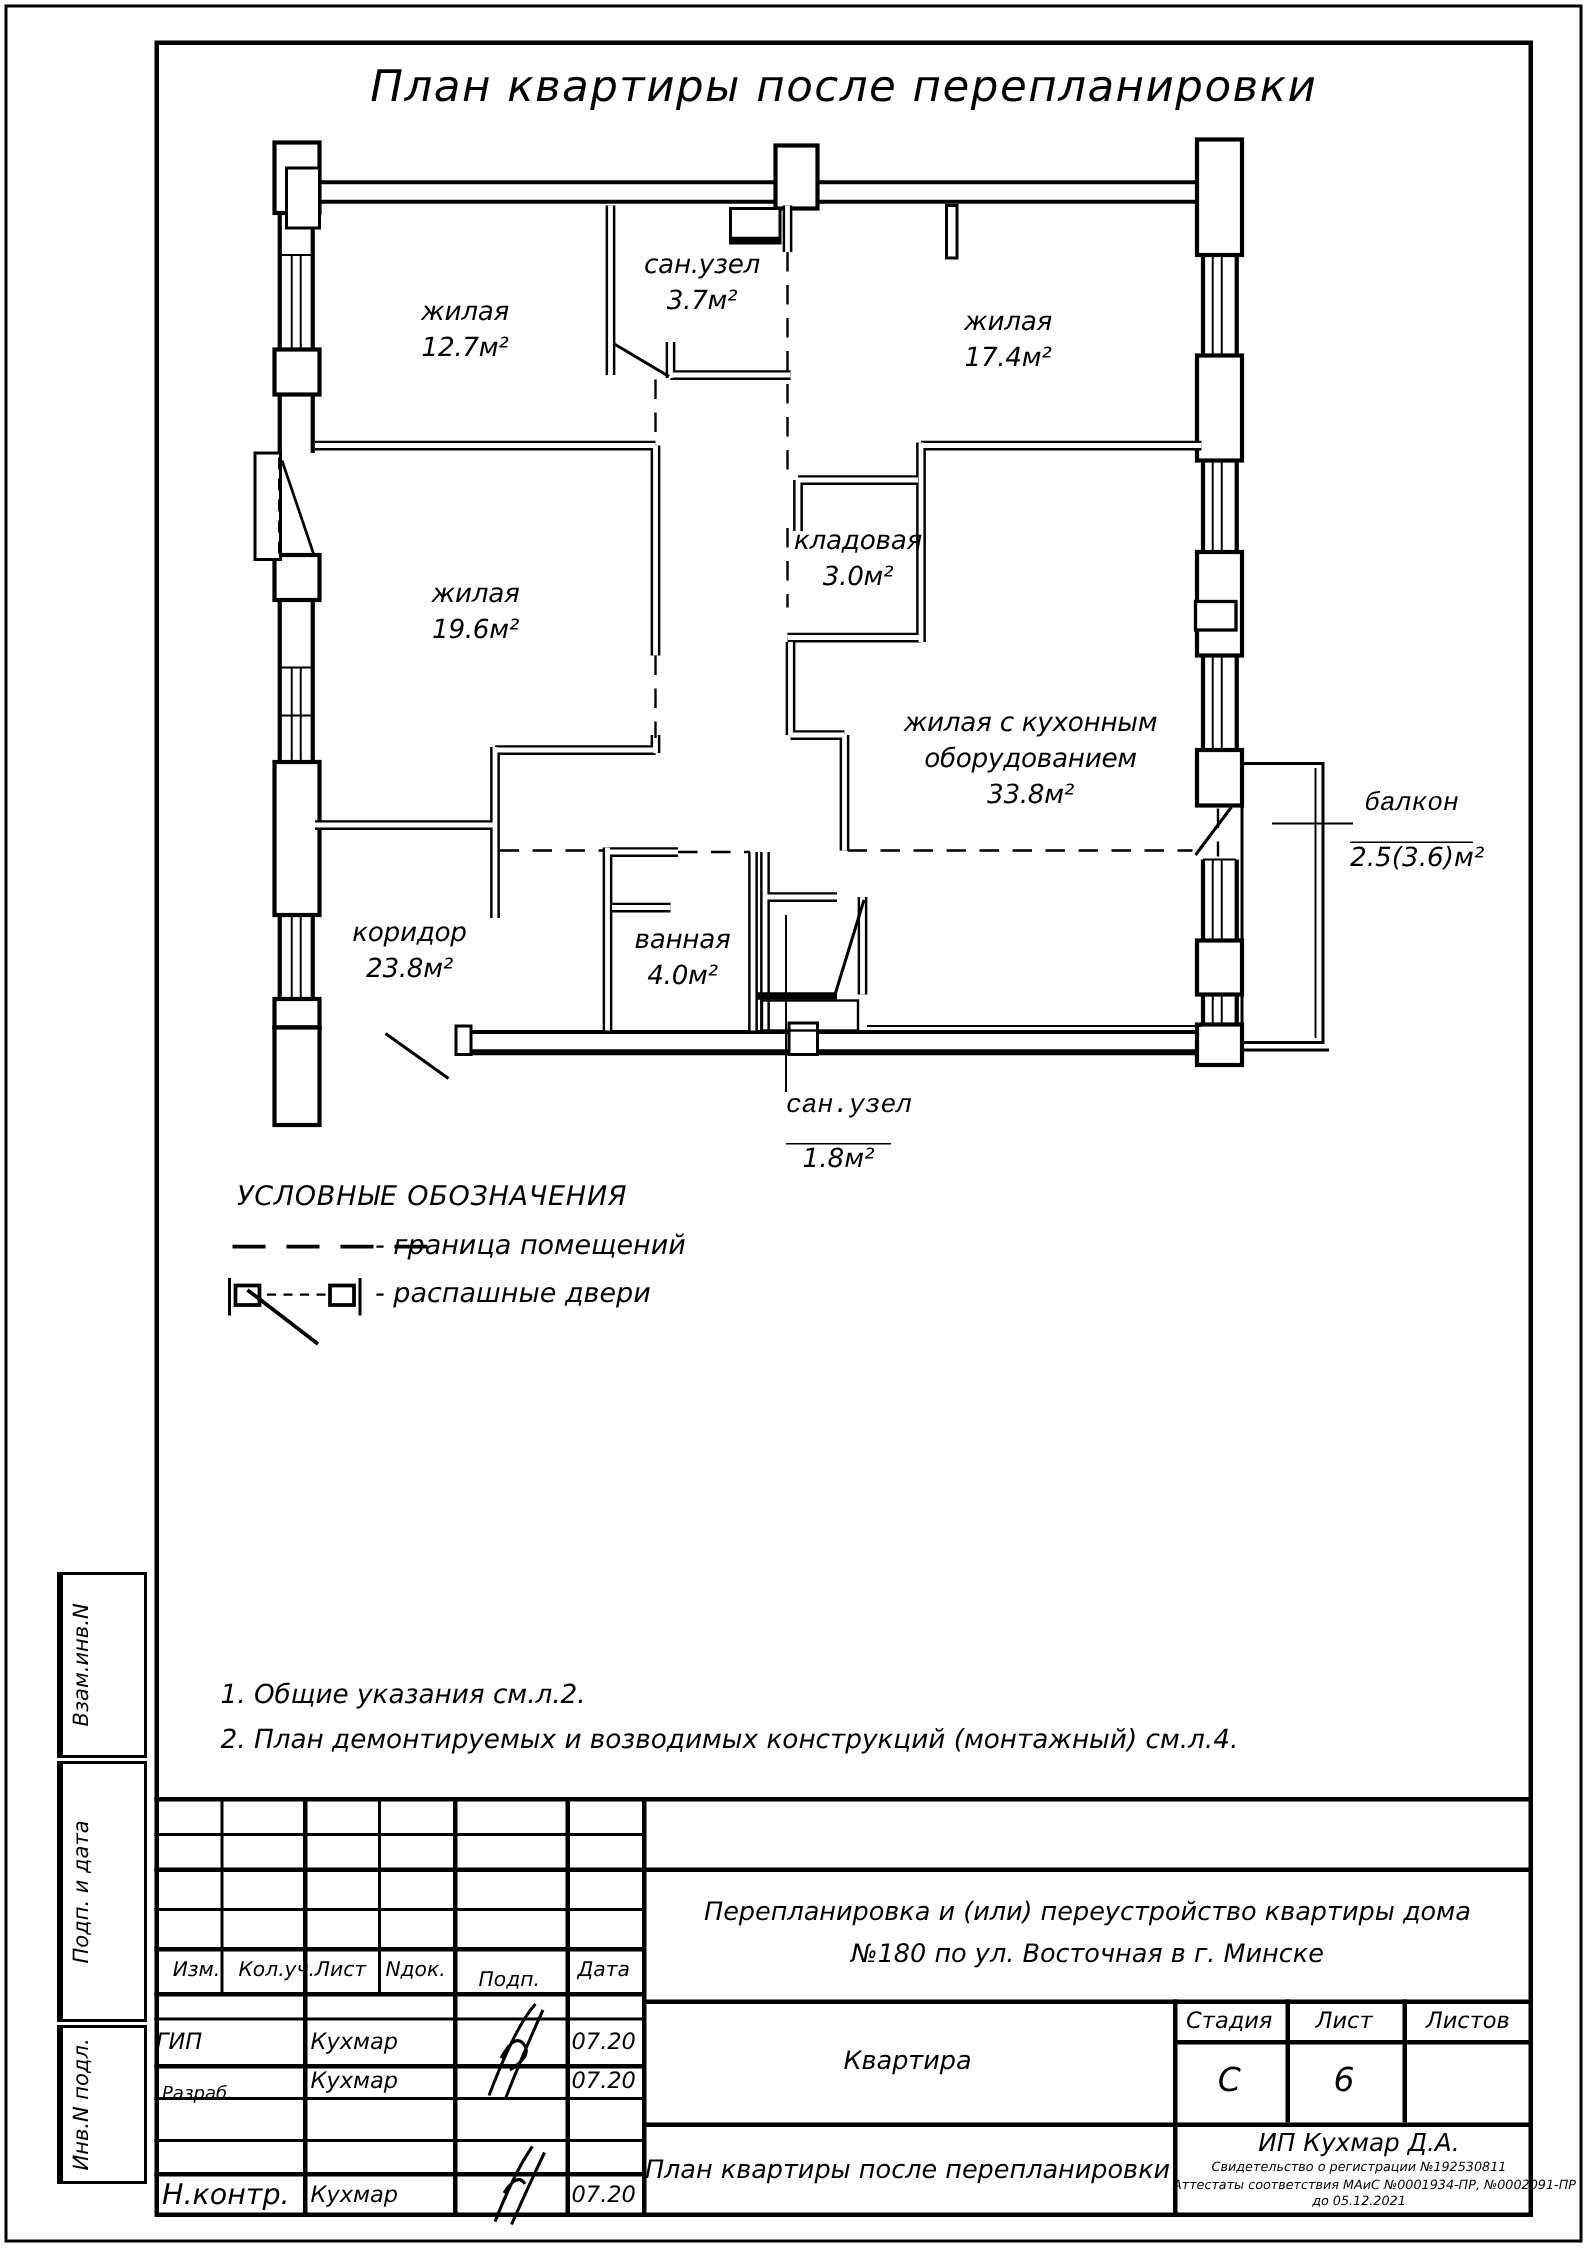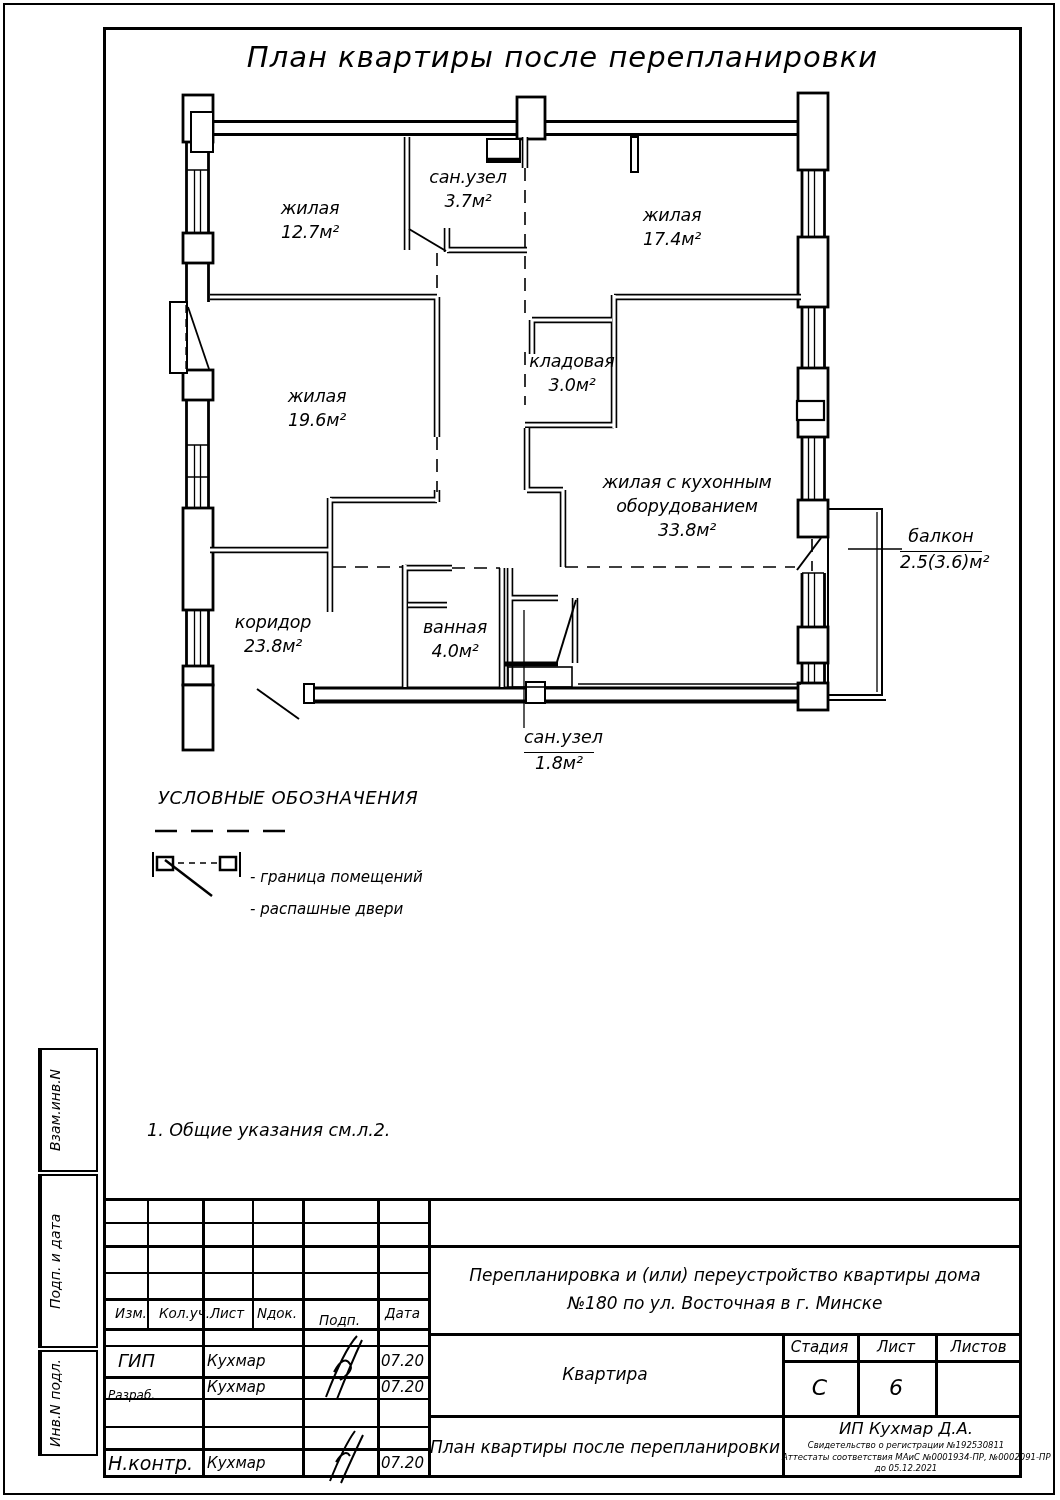--- a/index.html
+++ b/index.html
@@ -8,23 +8,23 @@
   .outer{position:absolute;left:3px;top:3px;width:1052px;height:1492px;border:2px solid #000;box-sizing:border-box;}
   .frame{position:absolute;left:103px;top:27px;width:919px;height:1451px;border:3px solid #000;box-sizing:border-box;}
   .abs{position:absolute;}
   .hl{position:absolute;background:#000;height:3px;}
   .vl{position:absolute;background:#000;width:3px;}
   .pagetitle{position:absolute;left:103px;top:40px;width:919px;text-align:center;
              font-size:29px;letter-spacing:1px;}
   svg.plan{position:absolute;left:0;top:0;}
   .room{position:absolute;text-align:center;font-size:17.5px;line-height:24px;letter-spacing:-0.2px;}
   .leadlbl{position:absolute;font-size:17.5px;line-height:21px;text-align:center;}
-  .leadlbl .ul{border-bottom:1.6px solid #000;padding-bottom:4px;}
+  .leadlbl .ul{border-bottom:1.6px solid #000;padding-bottom:14px;font-family:Liberation Mono, monospace;}
   .legend-title{position:absolute;left:158px;top:787px;font-size:18px;letter-spacing:0.5px;}
-  .legend-item{position:absolute;font-size:15px;margin-top:48px;}
+  .legend-item{position:absolute;font-size:18px;}
   .note{position:absolute;left:147px;font-size:17.5px;}
   .cell{position:absolute;display:flex;align-items:center;justify-content:center;text-align:center;border-radius:13px;}
   .cell.left{justify-content:flex-start;text-align:left;}
   .small{font-size:13.5px;}
   .sbox{position:absolute;left:38px;width:60px;border:2.5px solid #000;box-sizing:border-box;display:flex;}
   .slab{width:27px;border-right:2.5px solid #000;box-sizing:border-box;display:flex;align-items:center;justify-content:center;
         writing-mode:vertical-rl;transform:rotate(180deg);font-size:14px;white-space:nowrap;}
   .certline{font-size:8.5px;line-height:11.5px;white-space:nowrap;}
 </style>
 </head>
@@ -187,20 +187,21 @@
   <div class="leadlbl" style="left:900px;top:526px;width:82px">
     <div class="ul">балкон</div>
     <div>2.5(3.6)м²</div>
   </div>
 
   <div class="legend-title">УСЛОВНЫЕ ОБОЗНАЧЕНИЯ</div>
   <div class="legend-item" style="left:250px;top:820px">- граница помещений</div>
   <div class="legend-item" style="left:250px;top:852px">- распашные двери</div>
 
   <div class="note" style="top:1120px">1. Общие указания см.л.2.</div>
+  <div class="note" style="top:1150px">2. План демонтируемых и возводимых конструкций (монтажный) см.л.4.</div>
 
   <div class="sbox" style="top:1048px;height:124px">
     <div class="slab">Взам.инв.N</div>
   </div>
   <div class="sbox" style="top:1174px;height:174px">
     <div class="slab">Подп. и дата</div>
   </div>
   <div class="sbox" style="top:1350px;height:106px">
     <div class="slab">Инв.N подл.</div>
   </div>
@@ -233,21 +234,21 @@
   <div class="vl" style="left:935px;top:1333px;height:82px"></div>
   <div class="hl" style="left:782px;top:1360px;width:240px"></div>
 
   <div class="cell small" style="left:103px;top:1298px;width:56px;height:30px">Изм.</div>
   <div class="cell small" style="left:157px;top:1298px;width:55px;height:30px">Кол.уч.</div>
   <div class="cell small" style="left:202px;top:1298px;width:50px;height:30px">Лист</div>
   <div class="cell small" style="left:252px;top:1298px;width:50px;height:30px">Nдок.</div>
   <div class="cell small" style="left:302px;top:1298px;width:75px;height:44px">Подп.</div>
   <div class="cell small" style="left:377px;top:1298px;width:51px;height:30px">Дата</div>
 
-  <div class="cell left" style="left:118px;top:1345px;width:92px;height:31px;font-size:18px">ГИП</div>
+  <div class="cell left" style="left:104px;top:1345px;width:92px;height:31px;font-size:15px">ГИП</div>
   <div class="cell left" style="left:207px;top:1345px;width:93px;height:31px;font-size:15px">Кухмар</div>
   <div class="cell" style="left:377px;top:1345px;width:51px;height:31px;font-size:15px">07.20</div>
 
   <div class="cell left" style="left:108px;top:1376px;width:92px;height:38px;font-size:12px">Разраб.</div>
   <div class="cell left" style="left:207px;top:1376px;width:93px;height:22px;font-size:15px">Кухмар</div>
   <div class="cell" style="left:377px;top:1376px;width:51px;height:22px;font-size:15px">07.20</div>
 
   <div class="cell left" style="left:108px;top:1448px;width:92px;height:30px;font-size:19px">Н.контр.</div>
   <div class="cell left" style="left:207px;top:1448px;width:93px;height:30px;font-size:15px">Кухмар</div>
   <div class="cell" style="left:377px;top:1448px;width:51px;height:30px;font-size:15px">07.20</div>

